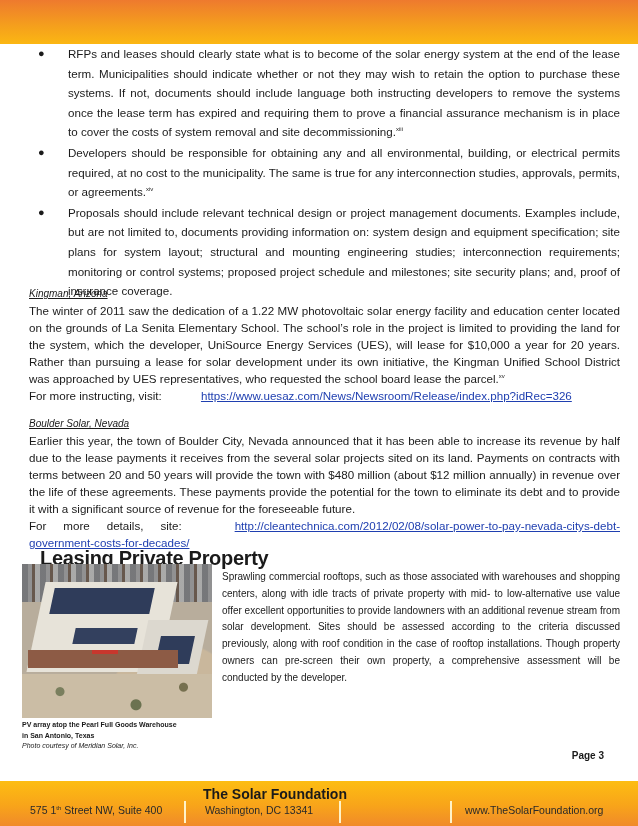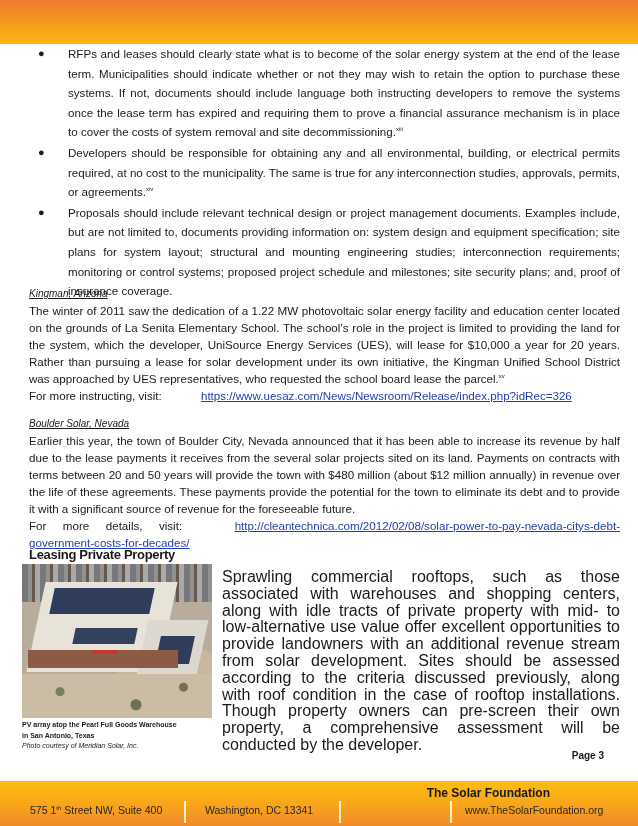--- a/index.html
+++ b/index.html
@@ -27,21 +27,21 @@
       position: absolute; left: 29px; font-style: italic; text-decoration: underline;
       font-size: 10px; line-height: 17px;
     }
     .para {
       position: absolute; left: 29px; width: 591px;
       font-size: 11.6px; line-height: 17px; text-align: justify;
     }
     .para a, .link { color: #1f3fb0; text-decoration: underline; padding-left: 36px; }
 
     .h2 {
-      position: absolute; left: 29px; top: 503px; font-size: 13px; font-weight: bold;
+      position: absolute; left: 40px; top: 503px; font-size: 20px; font-weight: bold;
       letter-spacing: -0.3px;
     }
 
     .photo {
       position: absolute; left: 22px; top: 520px; width: 190px; height: 154px;
       background:
         linear-gradient(160deg, transparent 0 30%, rgba(0,0,0,0) 30%),
         radial-gradient(ellipse at 80% 90%, #c9b79c 0 30%, transparent 31%),
         #b8ad9c;
       overflow: hidden;
@@ -57,34 +57,34 @@
     .photo .sign { position:absolute; left:70px; top:86px; width:26px; height:4px; background:#c8372d; }
 
     .caption {
       position: absolute; left: 22px; top: 676px; width: 200px;
       font-size: 7px; line-height: 10.5px; font-weight: bold;
     }
     .caption .credit { font-weight: normal; font-style: italic; }
 
     .side-para {
       position: absolute; left: 222px; top: 525px; width: 398px;
-      font-size: 16px; line-height: 16.8px; text-align: justify;
+      font-size: 10px; line-height: 16.8px; text-align: justify;
     }
 
     .page-num {
       position: absolute; right: 34px; top: 706px; font-size: 10px; font-weight: bold;
     }
 
     .footer {
       position: absolute; left: 0; top: 781px; width: 638px; height: 45px;
       background: linear-gradient(to bottom, #fdbd12 0%, #f8a41a 55%, #f08a2a 100%);
     }
     .footer .org {
-      position: absolute; left: 0; top: 5px; width: 550px; text-align: right;
-      font-size: 12px; font-weight: bold;
+      position: absolute; left: 0; top: 5px; width: 550px; text-align: center;
+      font-size: 14px; font-weight: bold;
     }
     .footer .row {
       position: absolute; left: 0; top: 20px; width: 638px; height: 22px;
       font-size: 10.5px; color: #2a2a2a;
     }
     .footer .cell { position: absolute; top: 3px; }
     .footer .sep { position: absolute; top: 0; width: 2px; height: 22px; background: #fff3c8; }
   </style>
 </head>
 <body>
@@ -110,21 +110,21 @@
   <div class="section-title" style="top:241px;">Kingman, Arizona</div>
   <div class="para" style="top:258px;">
     <span>The winter of 2011 saw the dedication of a 1.22 MW photovoltaic solar energy facility and education center located on the grounds of La Senita Elementary School. The school’s role in the project is limited to providing the land for the system, which the developer, UniSource Energy Services (UES), will lease for $10,000 a year for 20 years. Rather than pursuing a lease for solar development under its own initiative, the Kingman Unified School District was approached by UES representatives, who requested the school board lease the parcel.</span><sup>xv</sup><br>
     <span>For more instructing, visit:</span>
     <a class="link">https://www.uesaz.com/News/Newsroom/Release/index.php?idRec=326</a>
   </div>
 
   <div class="section-title" style="top:371px;">Boulder Solar, Nevada</div>
   <div class="para" style="top:388px;">
     <span>Earlier this year, the town of Boulder City, Nevada announced that it has been able to increase its revenue by half due to the lease payments it receives from the several solar projects sited on its land. Payments on contracts with terms between 20 and 50 years will provide the town with $480 million (about $12 million annually) in revenue over the life of these agreements. These payments provide the potential for the town to eliminate its debt and to provide it with a significant source of revenue for the foreseeable future.</span><br>
-    <span>For more details, visit:</span>
+    <span>For more details, site:</span>
     <a class="link">http://cleantechnica.com/2012/02/08/solar-power-to-pay-nevada-citys-debt-government-costs-for-decades/</a>
   </div>
 
   <div class="h2">Leasing Private Property</div>
 
   <div class="photo" title="Aerial photo of PV array on warehouse roof">
     <div class="lot"></div>
     <div class="bldg"></div>
     <div class="bldg2"></div>
     <div class="panel1"></div>

